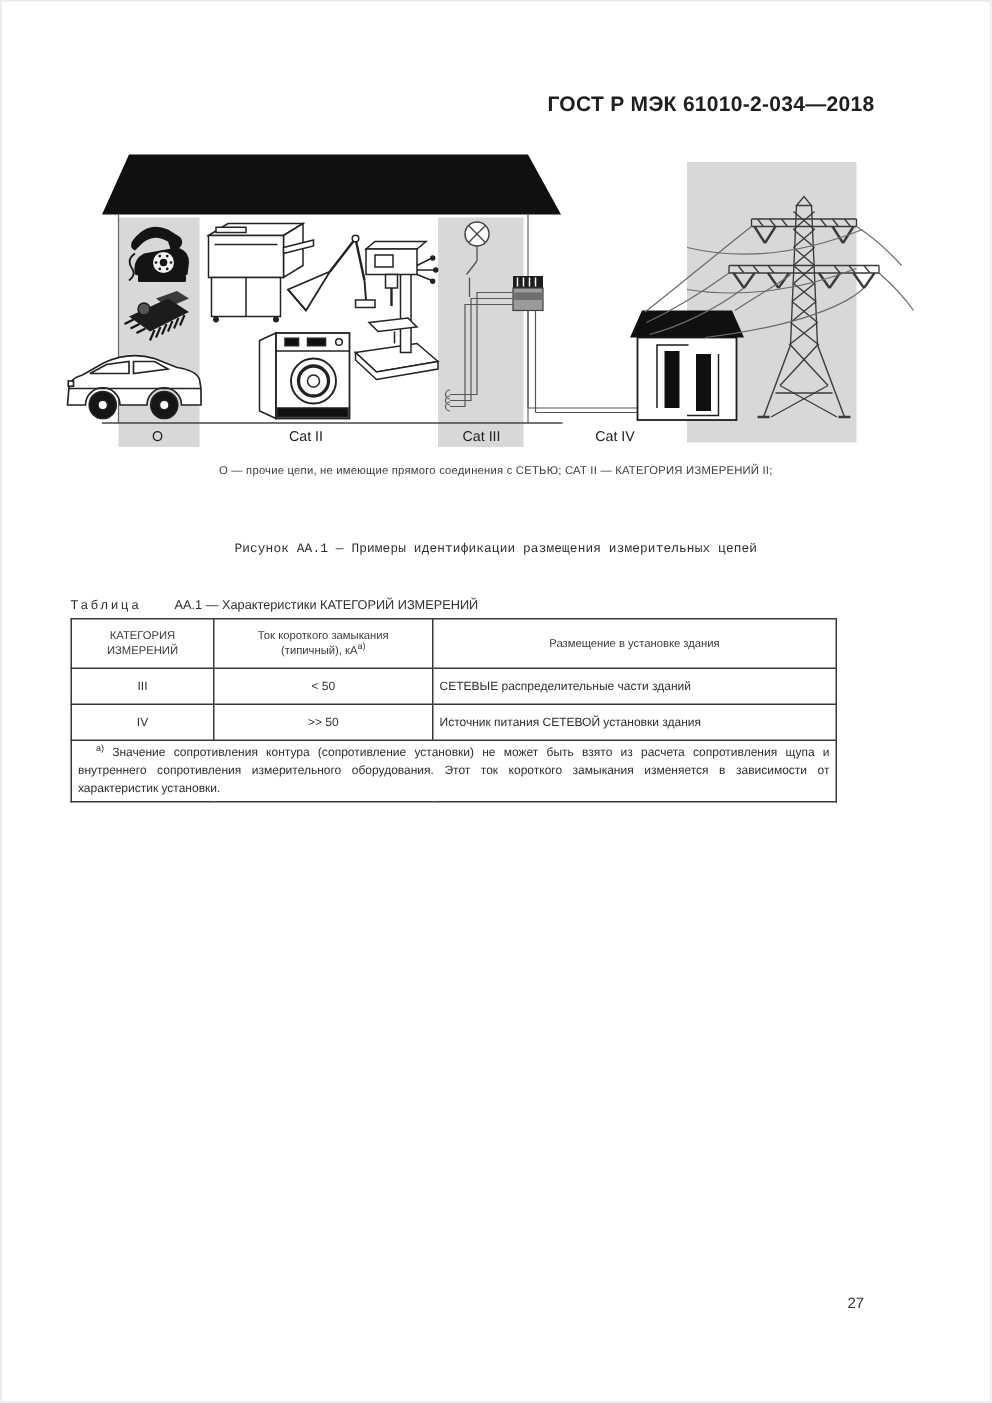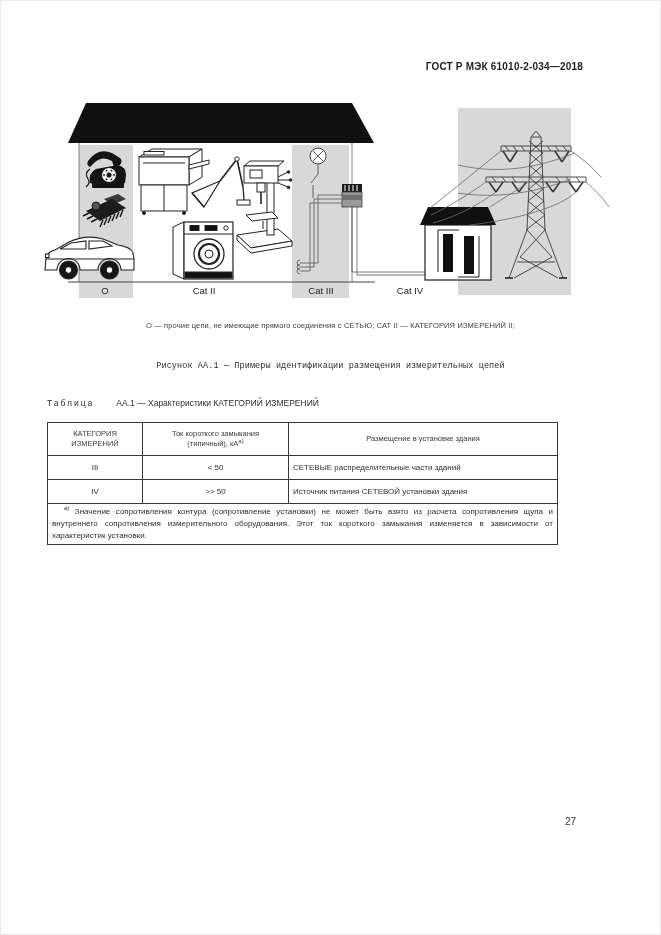--- a/index.html
+++ b/index.html
@@ -3,52 +3,52 @@
 <meta charset="utf-8">
 <style>
   html,body{margin:0;padding:0;background:#fff;}
   body{
     width:661px;height:935px;position:relative;overflow:hidden;
     font-family:"Liberation Sans","DejaVu Sans",sans-serif;color:#2e2e2e;
     box-shadow:inset 0 0 0 1px #e9e9e9;
   }
   .hdr{
     position:absolute;top:61px;left:0;width:583px;text-align:right;
-    font-size:10px;font-weight:bold;letter-spacing:.2px;color:#1e1e1e;
+    font-size:14px;font-weight:bold;letter-spacing:.2px;color:#1e1e1e;
   }
   .fig-svg{position:absolute;top:95px;left:0;}
   .fig-note{
-    position:absolute;top:320px;left:50%;transform:translateX(-50%);
+    position:absolute;top:308px;left:50%;transform:translateX(-50%);
     width:520px;text-align:center;font-size:7.5px;line-height:1.6;color:#3c3c3c;
     letter-spacing:.15px;
   }
   .fig-caption{
     position:absolute;top:361px;left:0;width:661px;text-align:center;
     font-size:8.5px;color:#2e2e2e;letter-spacing:.1px;font-family:Liberation Mono, monospace;
   }
   .tbl-title{
     position:absolute;top:398px;left:47px;font-size:8.5px;color:#2e2e2e;
   }
   .tbl-title .sp{letter-spacing:2px;}
   .tbl-title .rest{margin-left:22px;text-align:right;}
   table.cat{
-    position:absolute;top:422px;left:47px;width:510px;
+    position:absolute;top:412px;left:47px;width:510px;
     border-collapse:collapse;table-layout:fixed;
     font-size:8px;color:#2e2e2e;
   }
   table.cat td{border:1px solid #383838;vertical-align:middle;padding:2px 4px;}
   table.cat{border:1.5px solid #2c2c2c;}
   td.hd{text-align:center;font-size:7.5px;line-height:1.4;height:28px;color:#3a3a3a;}
   td.cat-c{text-align:center;}
   td.cur-c{text-align:center;}
   td.loc-c{text-align:justify;padding:3px 7px;line-height:1.45;}
   tr.r2 td{height:31px;} tr.r3 td{height:19px;} tr.r4 td{height:19px;}
   td.fnote{padding:4px 9px 6px 9px;text-align:justify;line-height:1.5;text-indent:12px;}
   sup{font-size:6px;line-height:0;}
-  .pagenum{position:absolute;top:816px;left:565px;font-size:10px;color:#333;}
+  .pagenum{position:absolute;top:864px;left:565px;font-size:10px;color:#333;}
 </style>
 </head>
 <body>
 
 <div class="hdr">ГОСТ Р МЭК 61010-2-034—2018</div>
 
 <svg class="fig-svg" width="661" height="214" viewBox="0 0 661 214">
 
   <rect x="458" y="13" width="113" height="187" fill="#d8d8d8"></rect>
 

